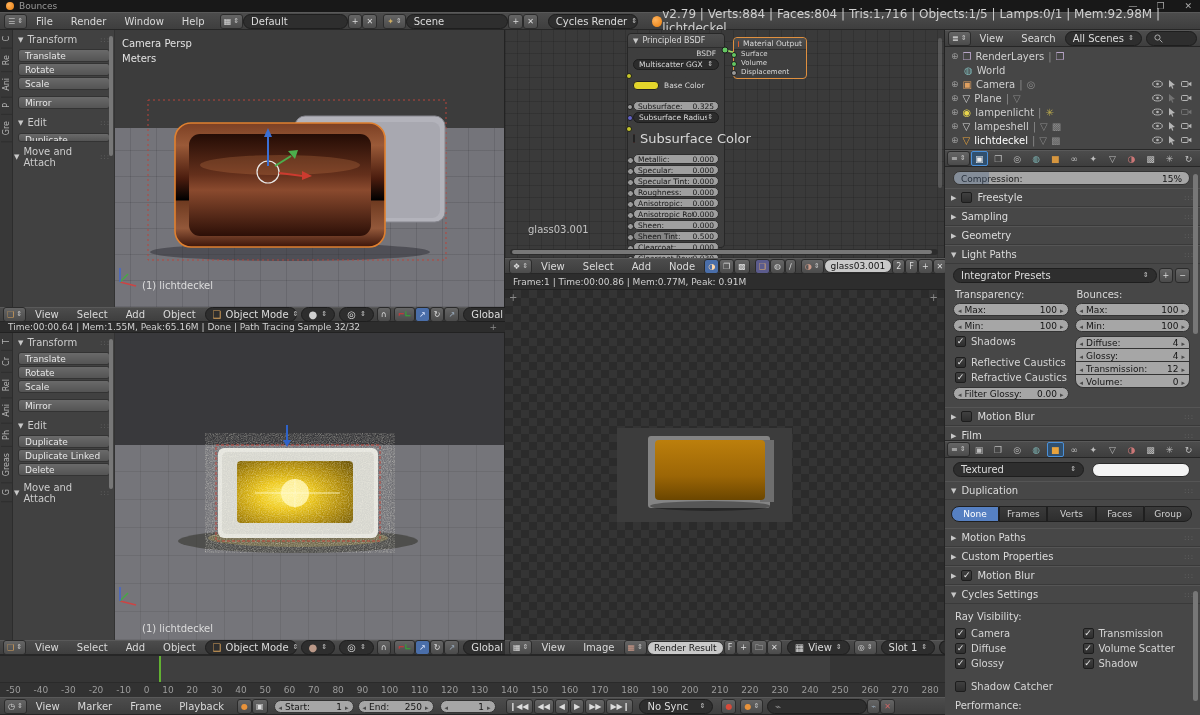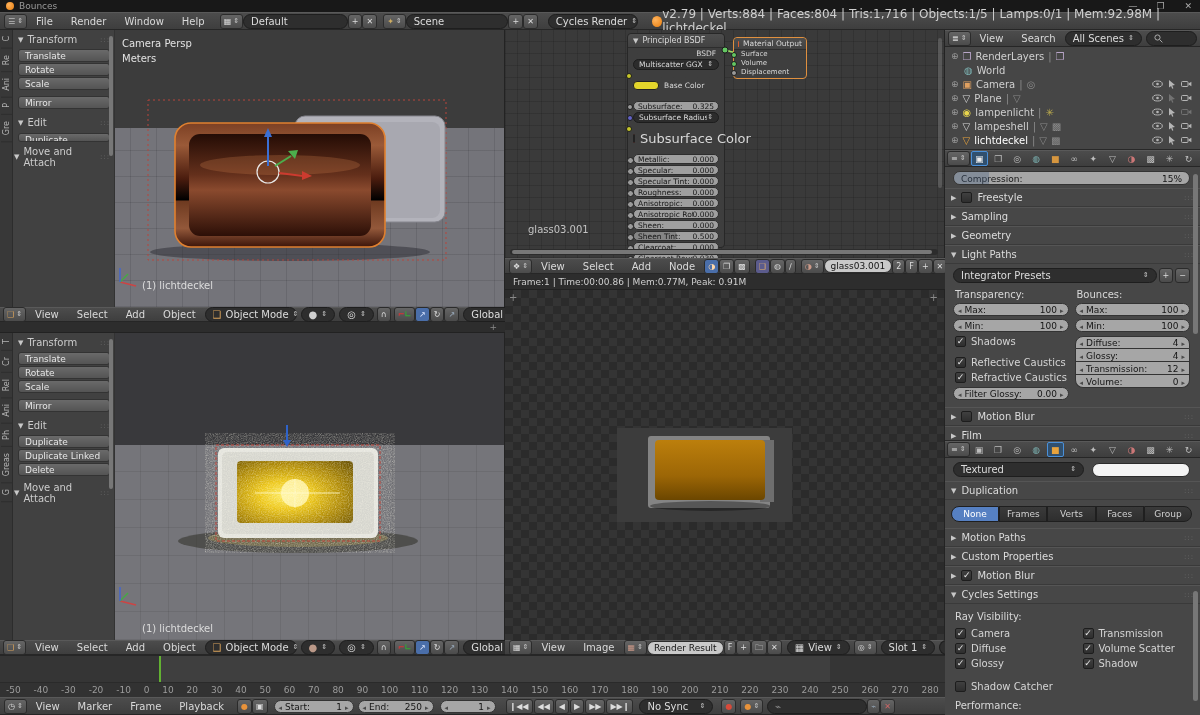--- a/index.html
+++ b/index.html
@@ -261,20 +261,21 @@
       <span class="lcell"></span>
     <span class="lcell"></span>
       <span class="lcell"></span>
       <span class="lcell"></span>
       <span class="lcell"></span>
       <span class="lcell"></span>
   </span>
 </div>
 
 <div class="abs row" style="left:0;top:322px;width:505px;height:11px;background:#2d2d2d;border-bottom:1px solid #222;padding:0 8px">
+  <span style="font-size:9px;color:#d0d0d0">Time:00:00.64 | Mem:1.55M, Peak:65.16M | Done | Path Tracing Sample 32/32</span>
   <span style="margin-left:auto;color:#8a8a8a;font-size:9px">+</span>
 </div>
 
 <div class="abs" style="left:0;top:333px;width:505px;height:307px;background:#39393c;overflow:hidden;border-right:1px solid #232323">
   <div class="abs" style="left:0;top:112px;width:505px;height:195px;background:#75757a;
     background-image:repeating-linear-gradient(0deg,rgba(0,0,0,.08) 0 1px,transparent 1px 28px),repeating-linear-gradient(90deg,rgba(0,0,0,.08) 0 1px,transparent 1px 28px)"></div>
   <svg class="abs" width="505" height="307" style="left:0;top:0">
     <defs>
       <radialGradient id="goldg" cx="0.42" cy="0.55" r="0.75">
         <stop offset="0" stop-color="#ffee66"></stop>

